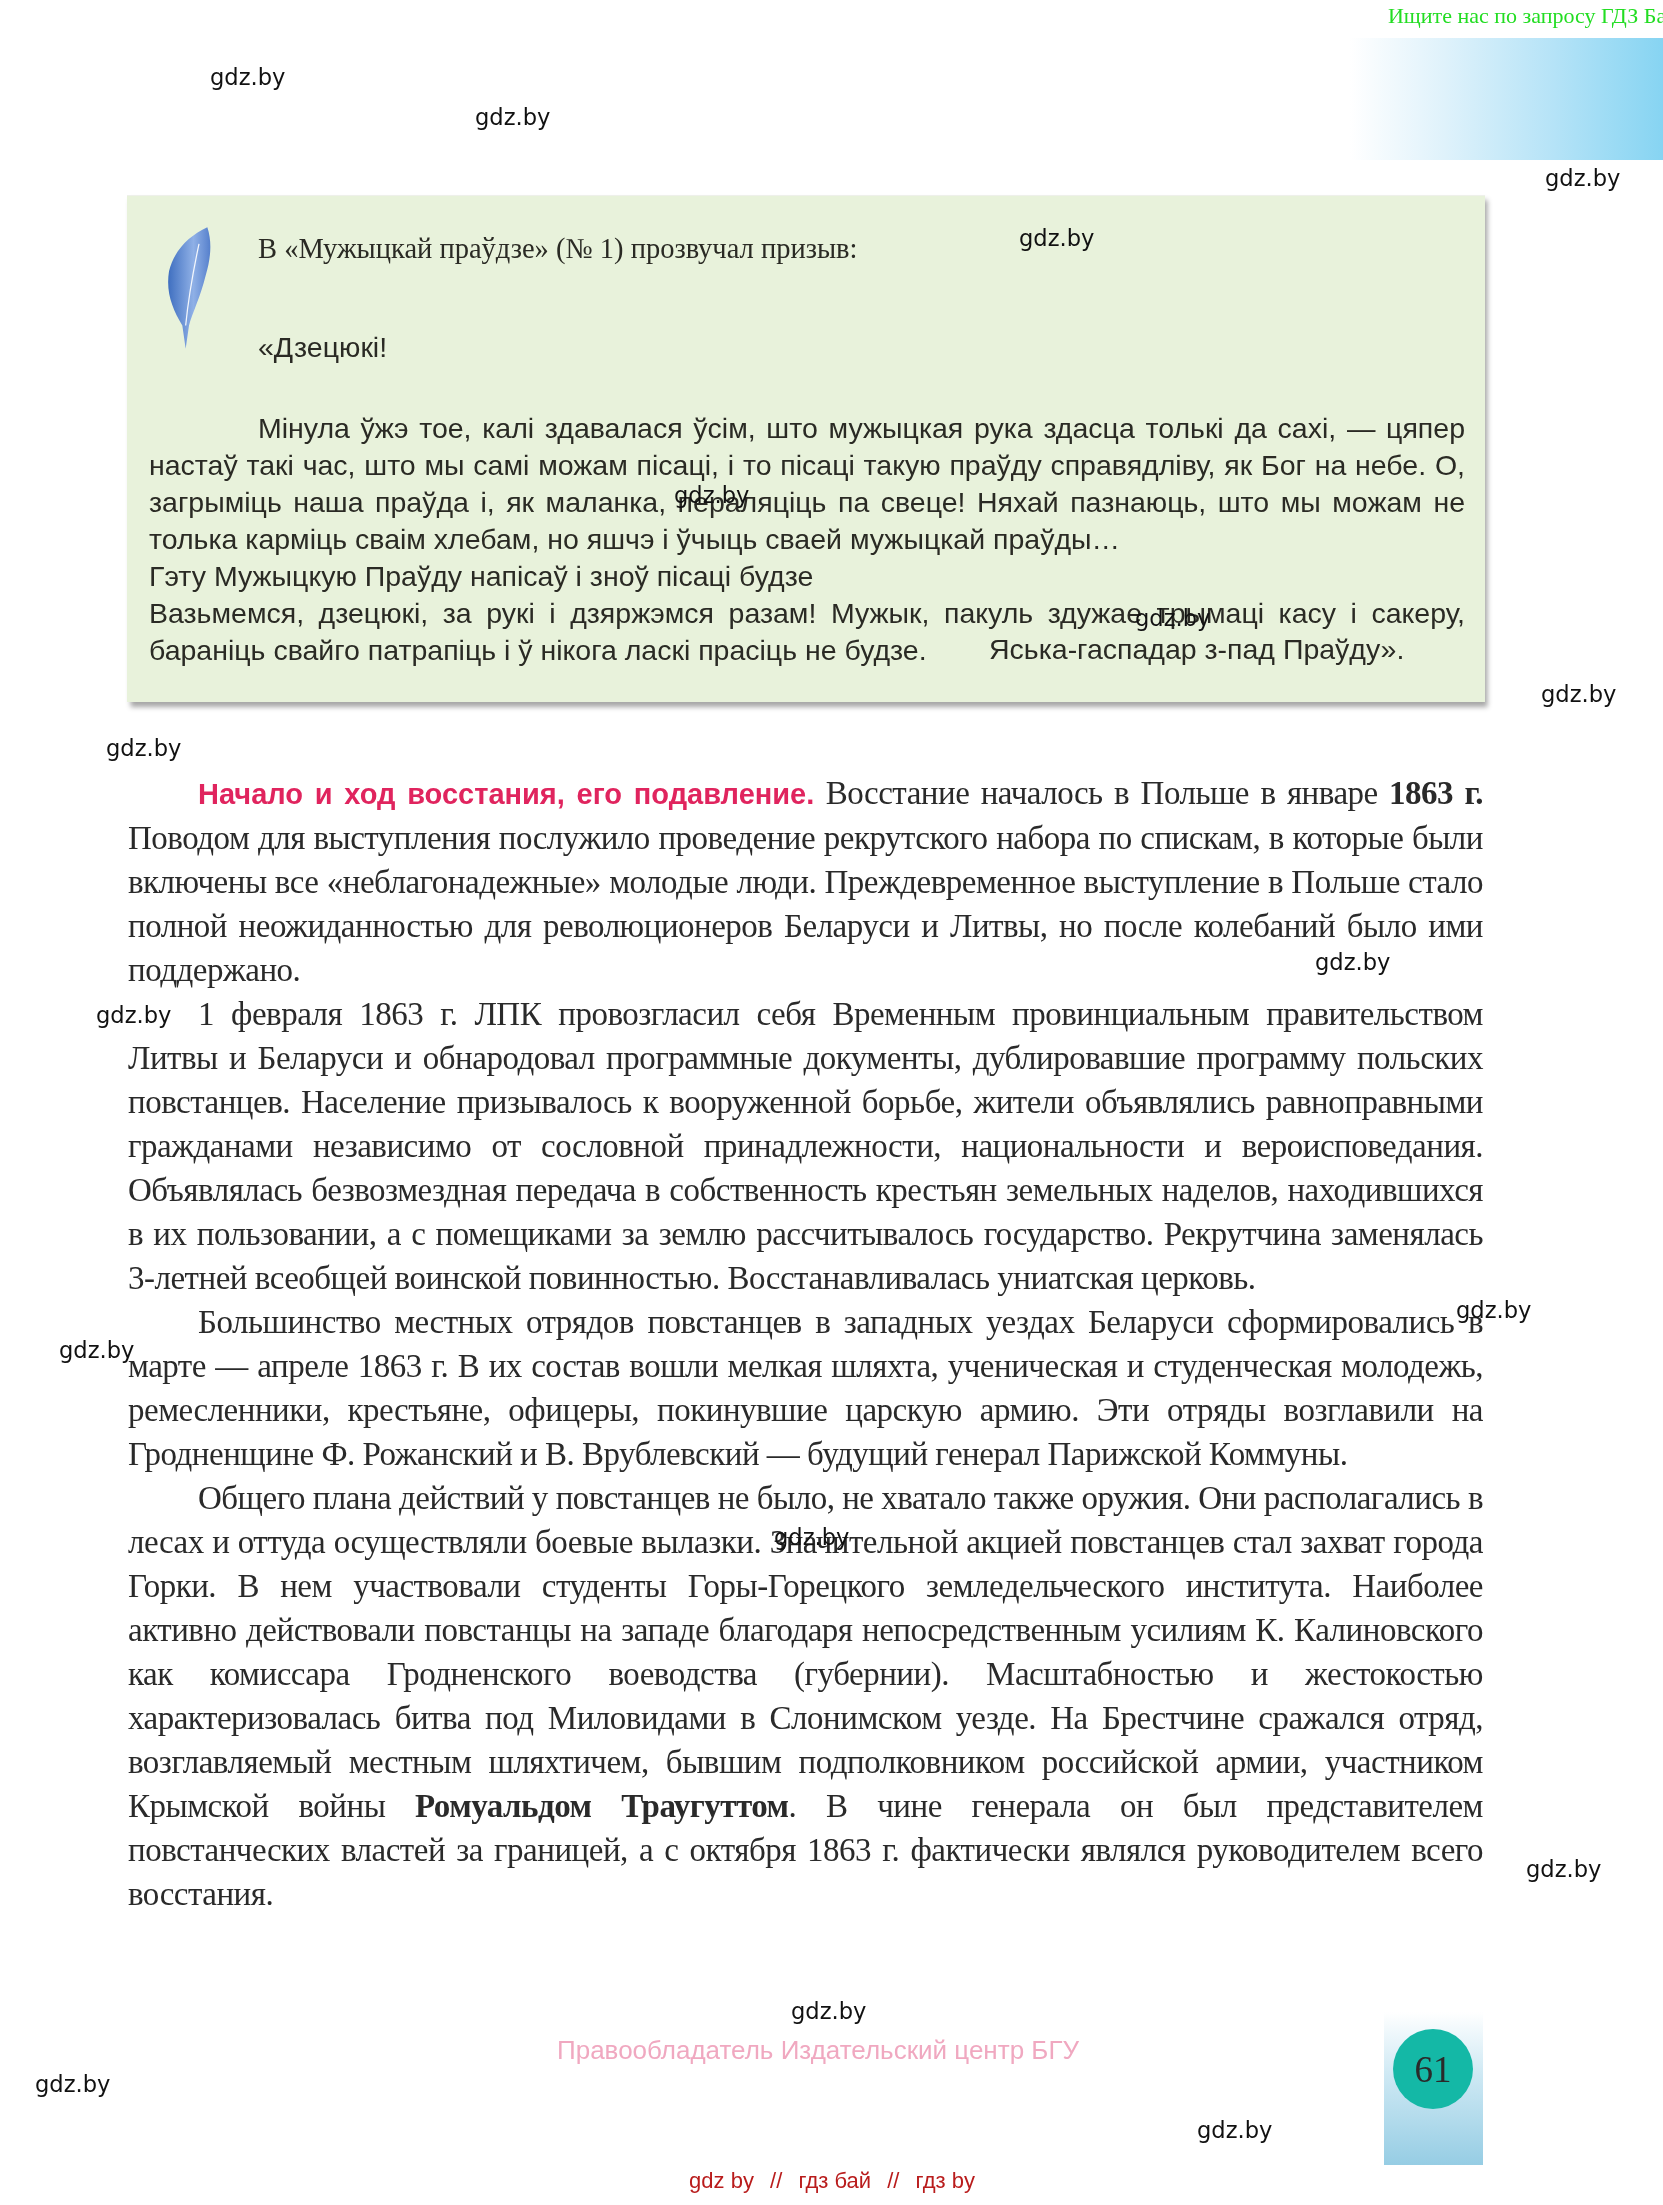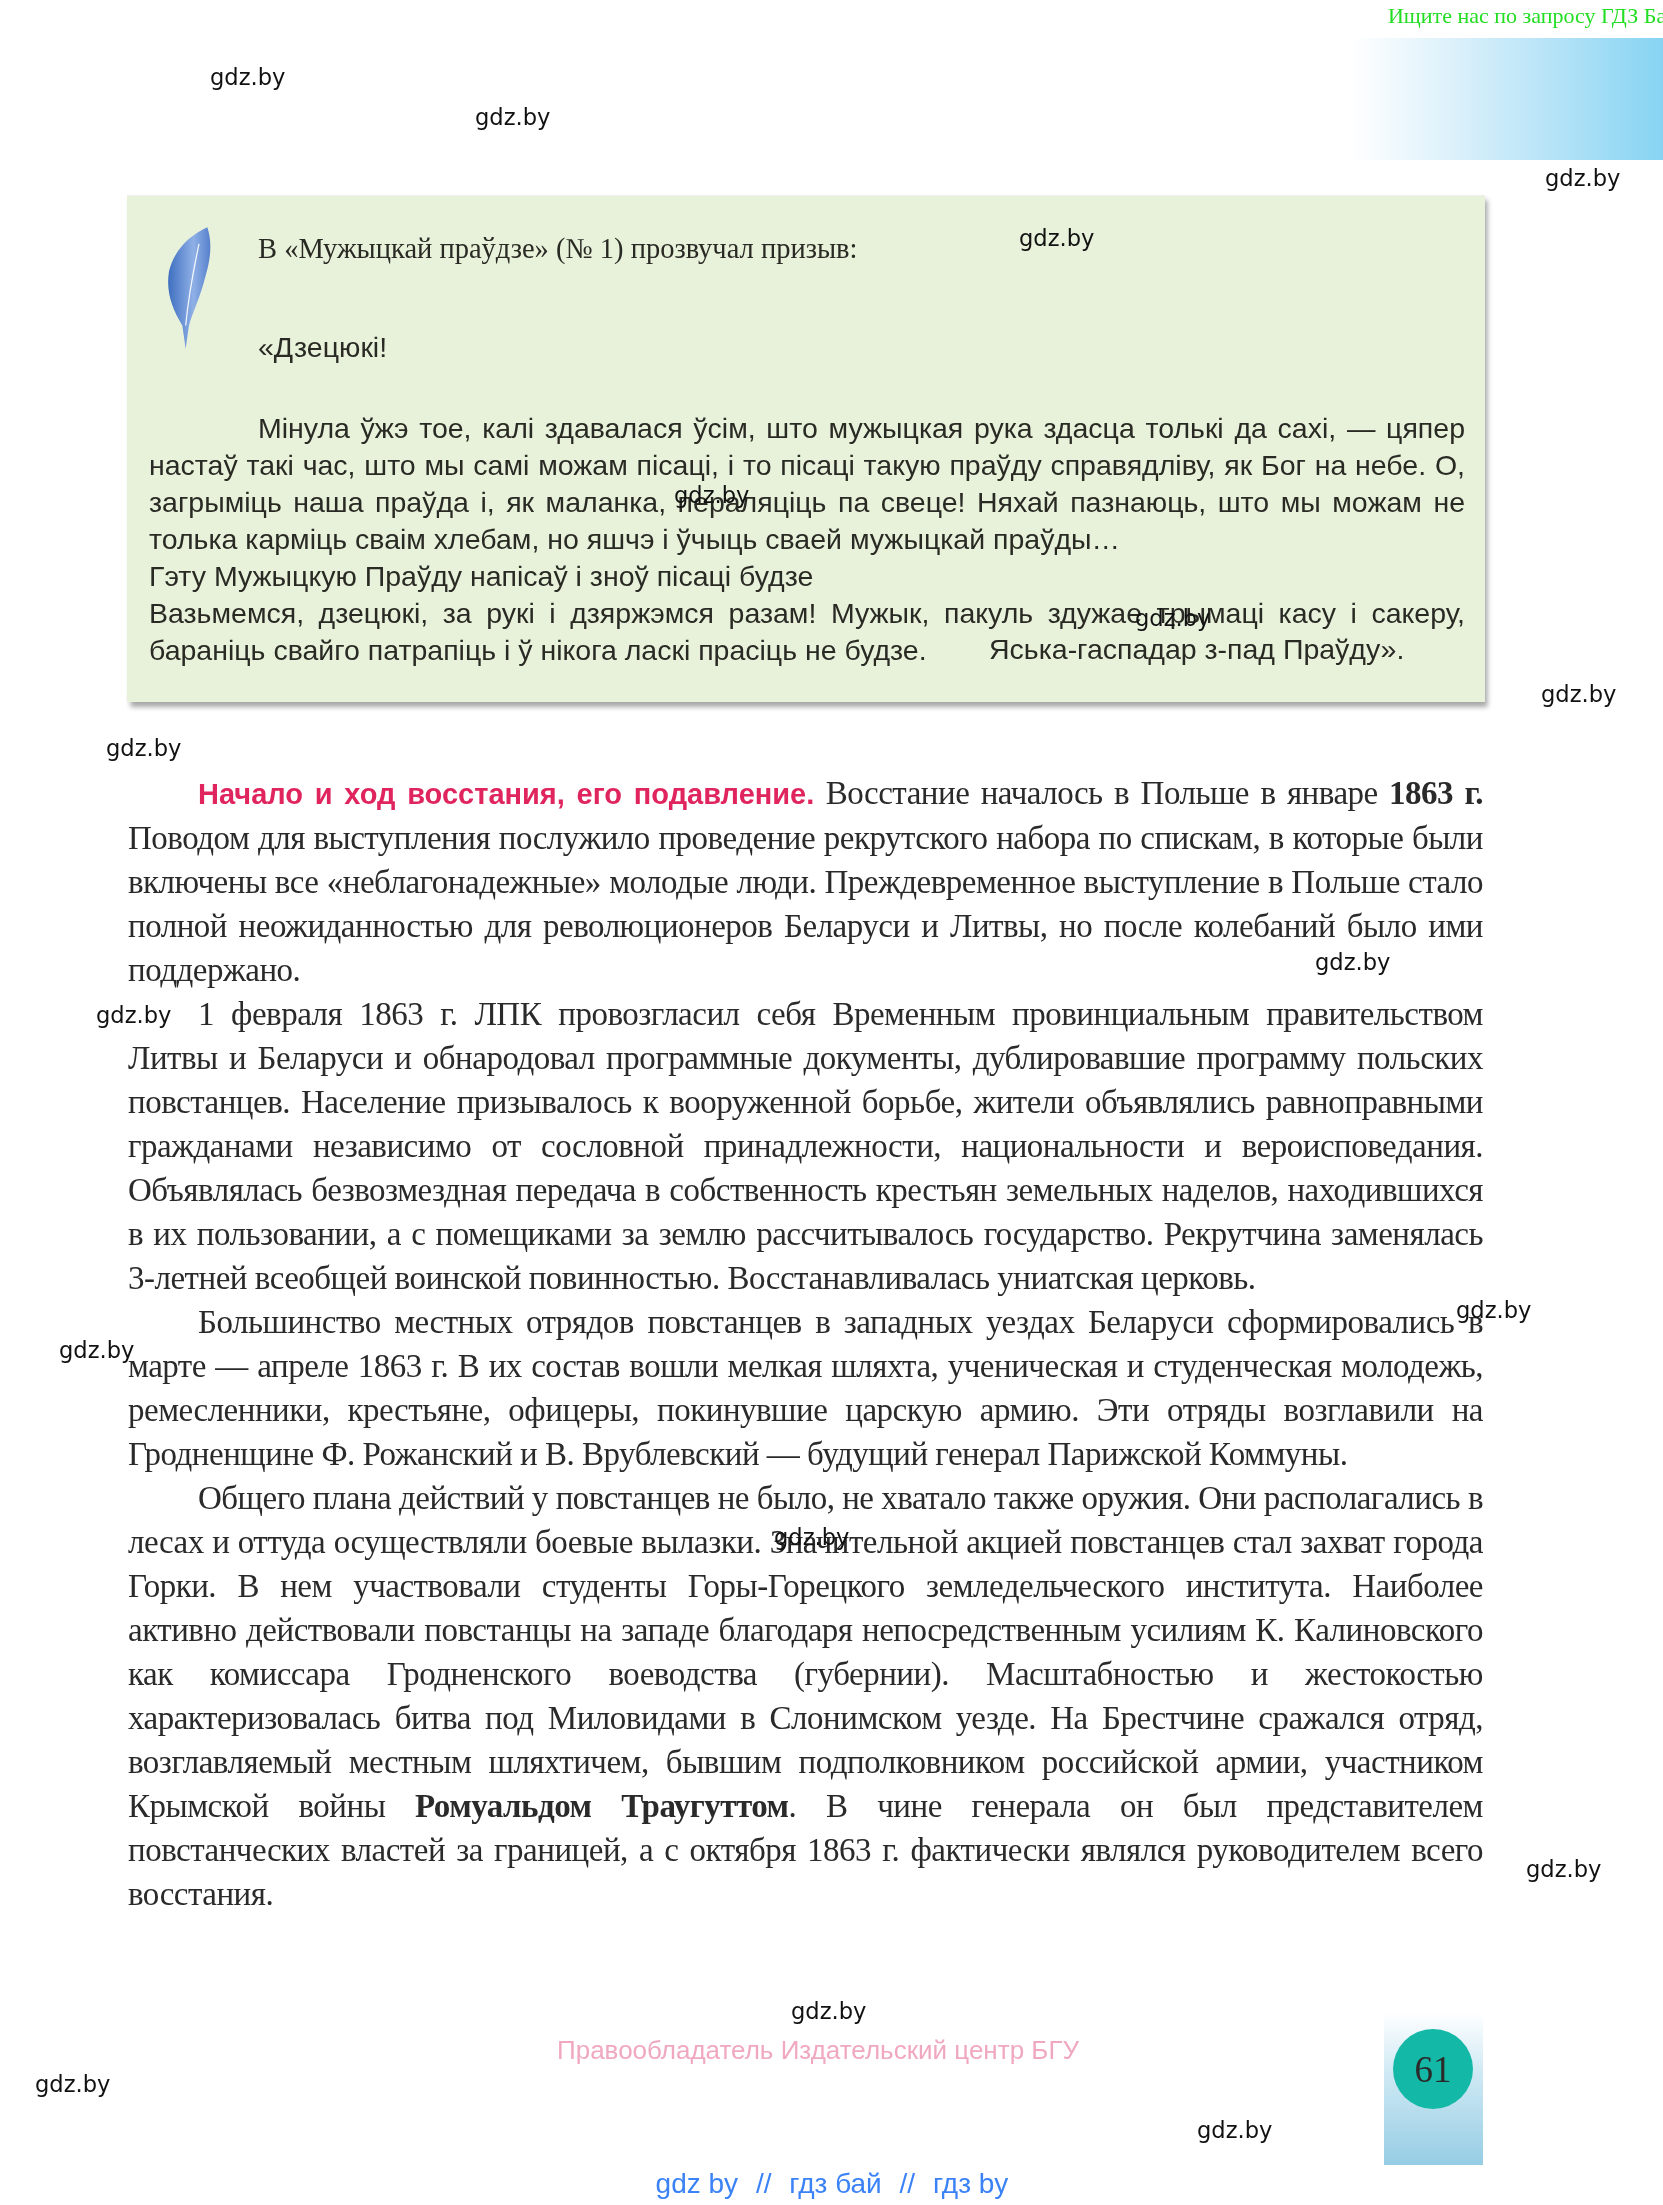--- a/index.html
+++ b/index.html
@@ -16,21 +16,21 @@
   .quote p { margin:0; }
   .quote .ind { text-indent:109px;margin-top:44px; }
   .signature { left:989px; top:631px; }
   .main { left:128px; top:771px; width:1355px; font-family:"Liberation Serif", serif; font-size:33px; color:#2a2a2a; line-height:44px; text-align:justify; letter-spacing:-0.5px; }
   .main p { margin:0; text-indent:70px; }
   .main .heading { font-family:"Liberation Sans", sans-serif; font-weight:bold; color:#e0245e; letter-spacing:0; font-size:29px; }
   .main b { font-weight:bold; }
   .copyright { left:0; top:2035px; width:1636px; text-align:center; font-family:"Liberation Sans", sans-serif; font-size:26px; color:#f0a8c0; }
   .page-tab { left:1384px; top:2012px; width:99px; height:153px; background:linear-gradient(to bottom, #ffffff 0%, #cfe9f4 40%, #96cde4 100%); }
   .page-circle { left:1393px; top:2029px; width:80px; height:80px; border-radius:50%; background:#14b8a6; display:flex; align-items:center; justify-content:center; font-family:"Liberation Serif", serif; font-size:37px; color:#2a2a2a; }
-  .footer-links { left:0; top:2168px; width:1664px; text-align:center; font-family:"Liberation Sans", sans-serif; font-size:28px; color:#3b82f6; }
+  .footer-links { left:0; top:2168px; width:1664px; text-align:center; font-family:"Liberation Sans", sans-serif; font-size:22px; color:#b91c1c; }
   .footer-links span { margin:0 5px; }
 </style>
 </head>
 <body>
 
 <div class="abs banner">Ищите нас по запросу ГДЗ Бай</div>
 <div class="abs grad-bar"></div>
 
 <div class="abs wm" style="left:210px;top:64px">gdz.by</div>
 <div class="abs wm" style="left:475px;top:104px">gdz.by</div>

